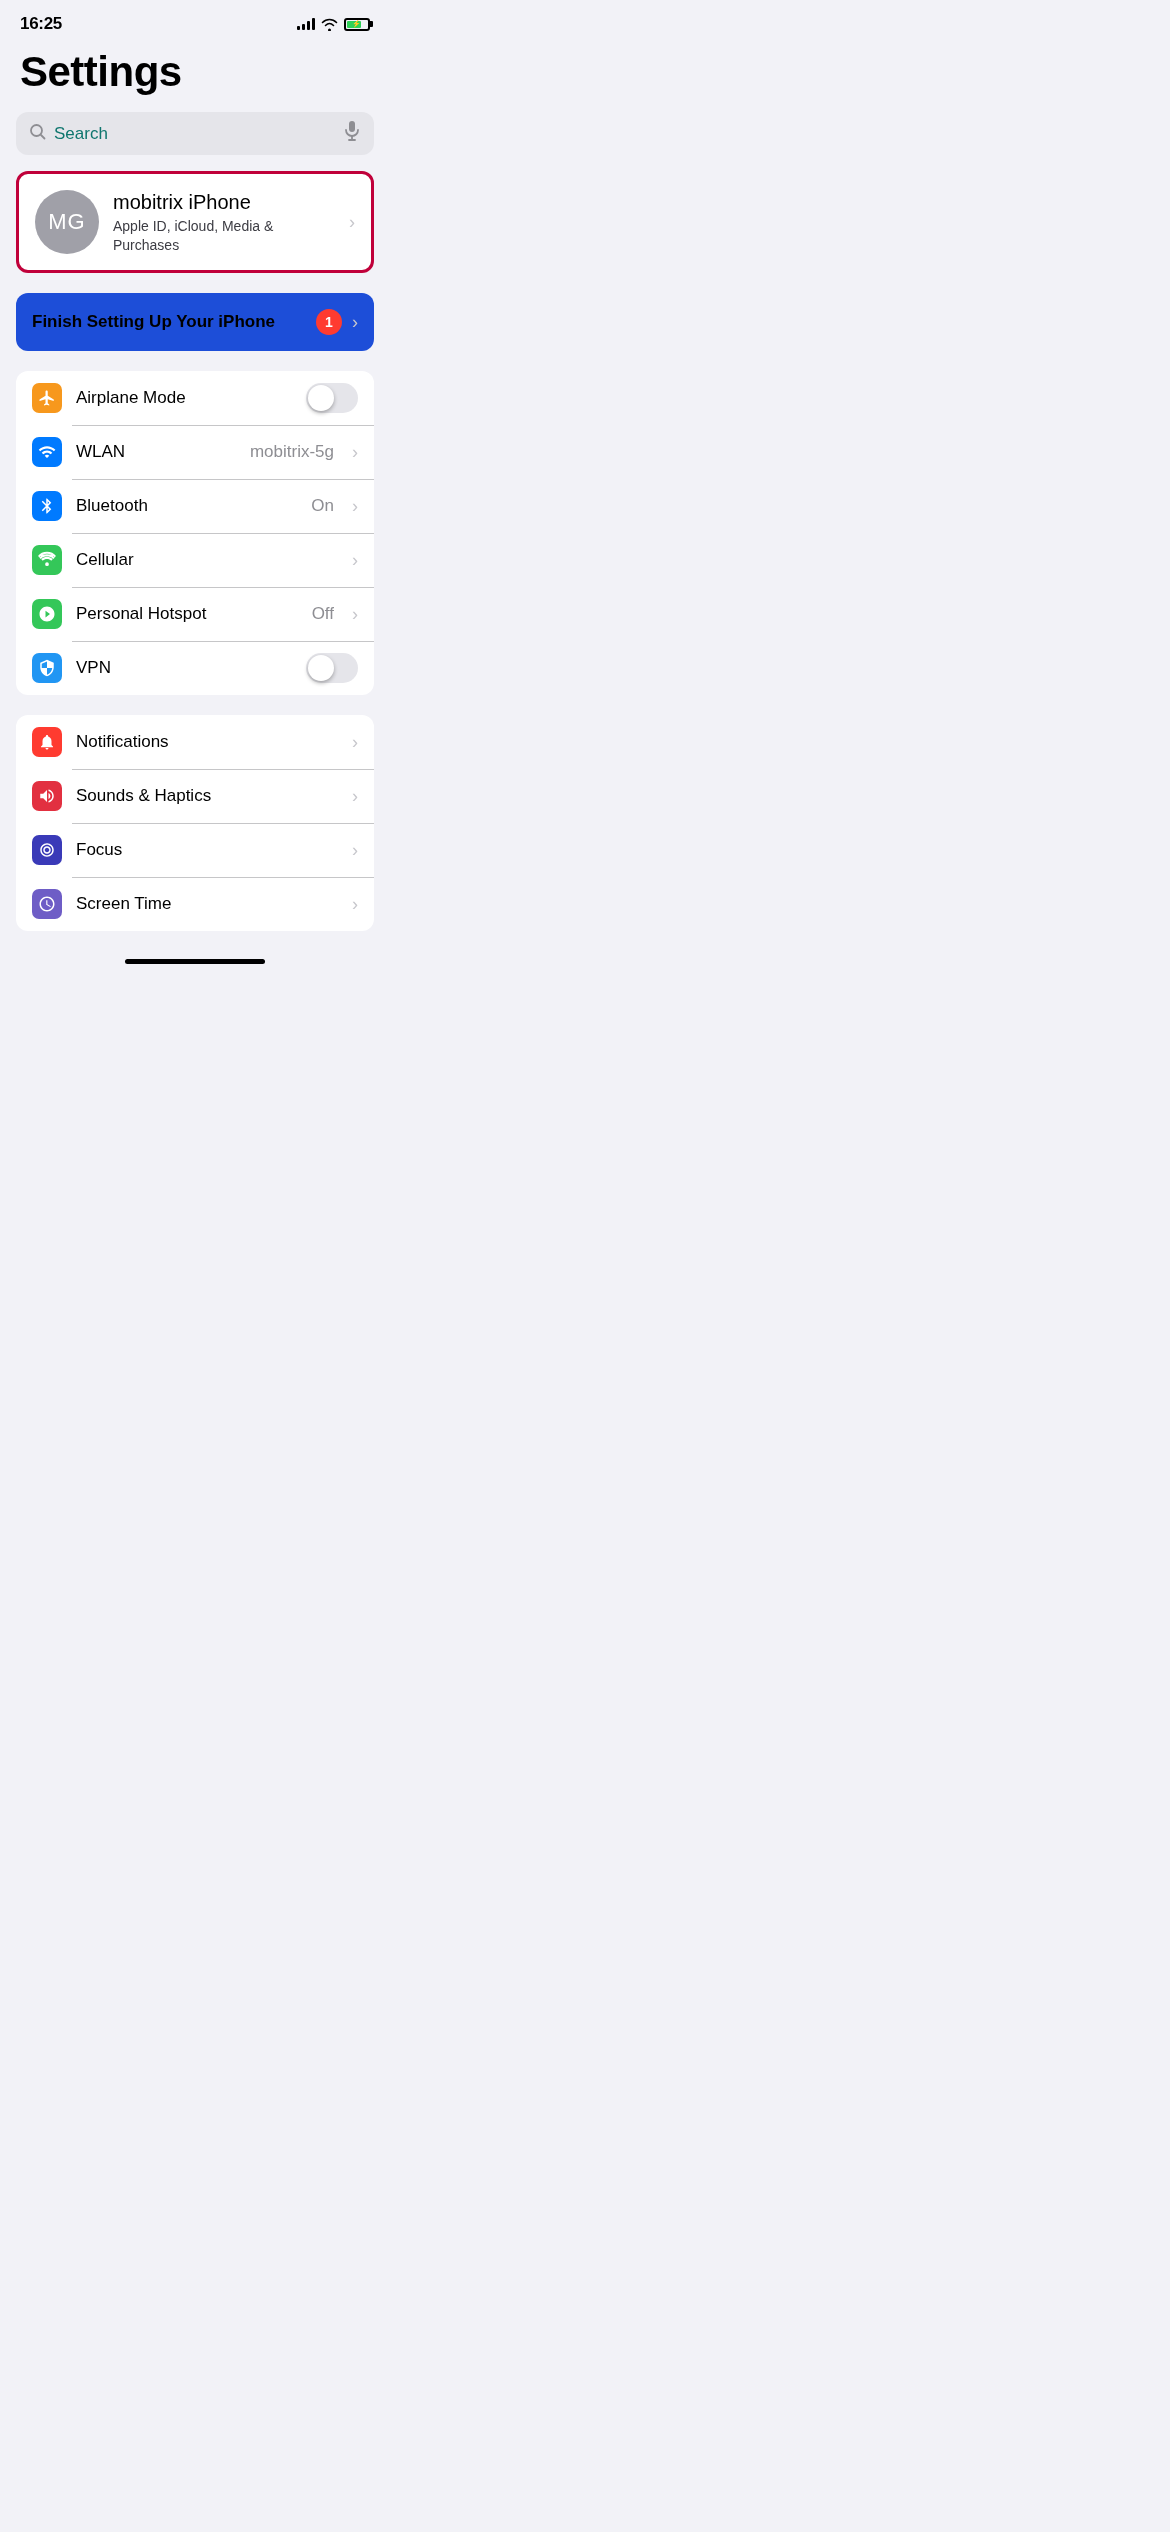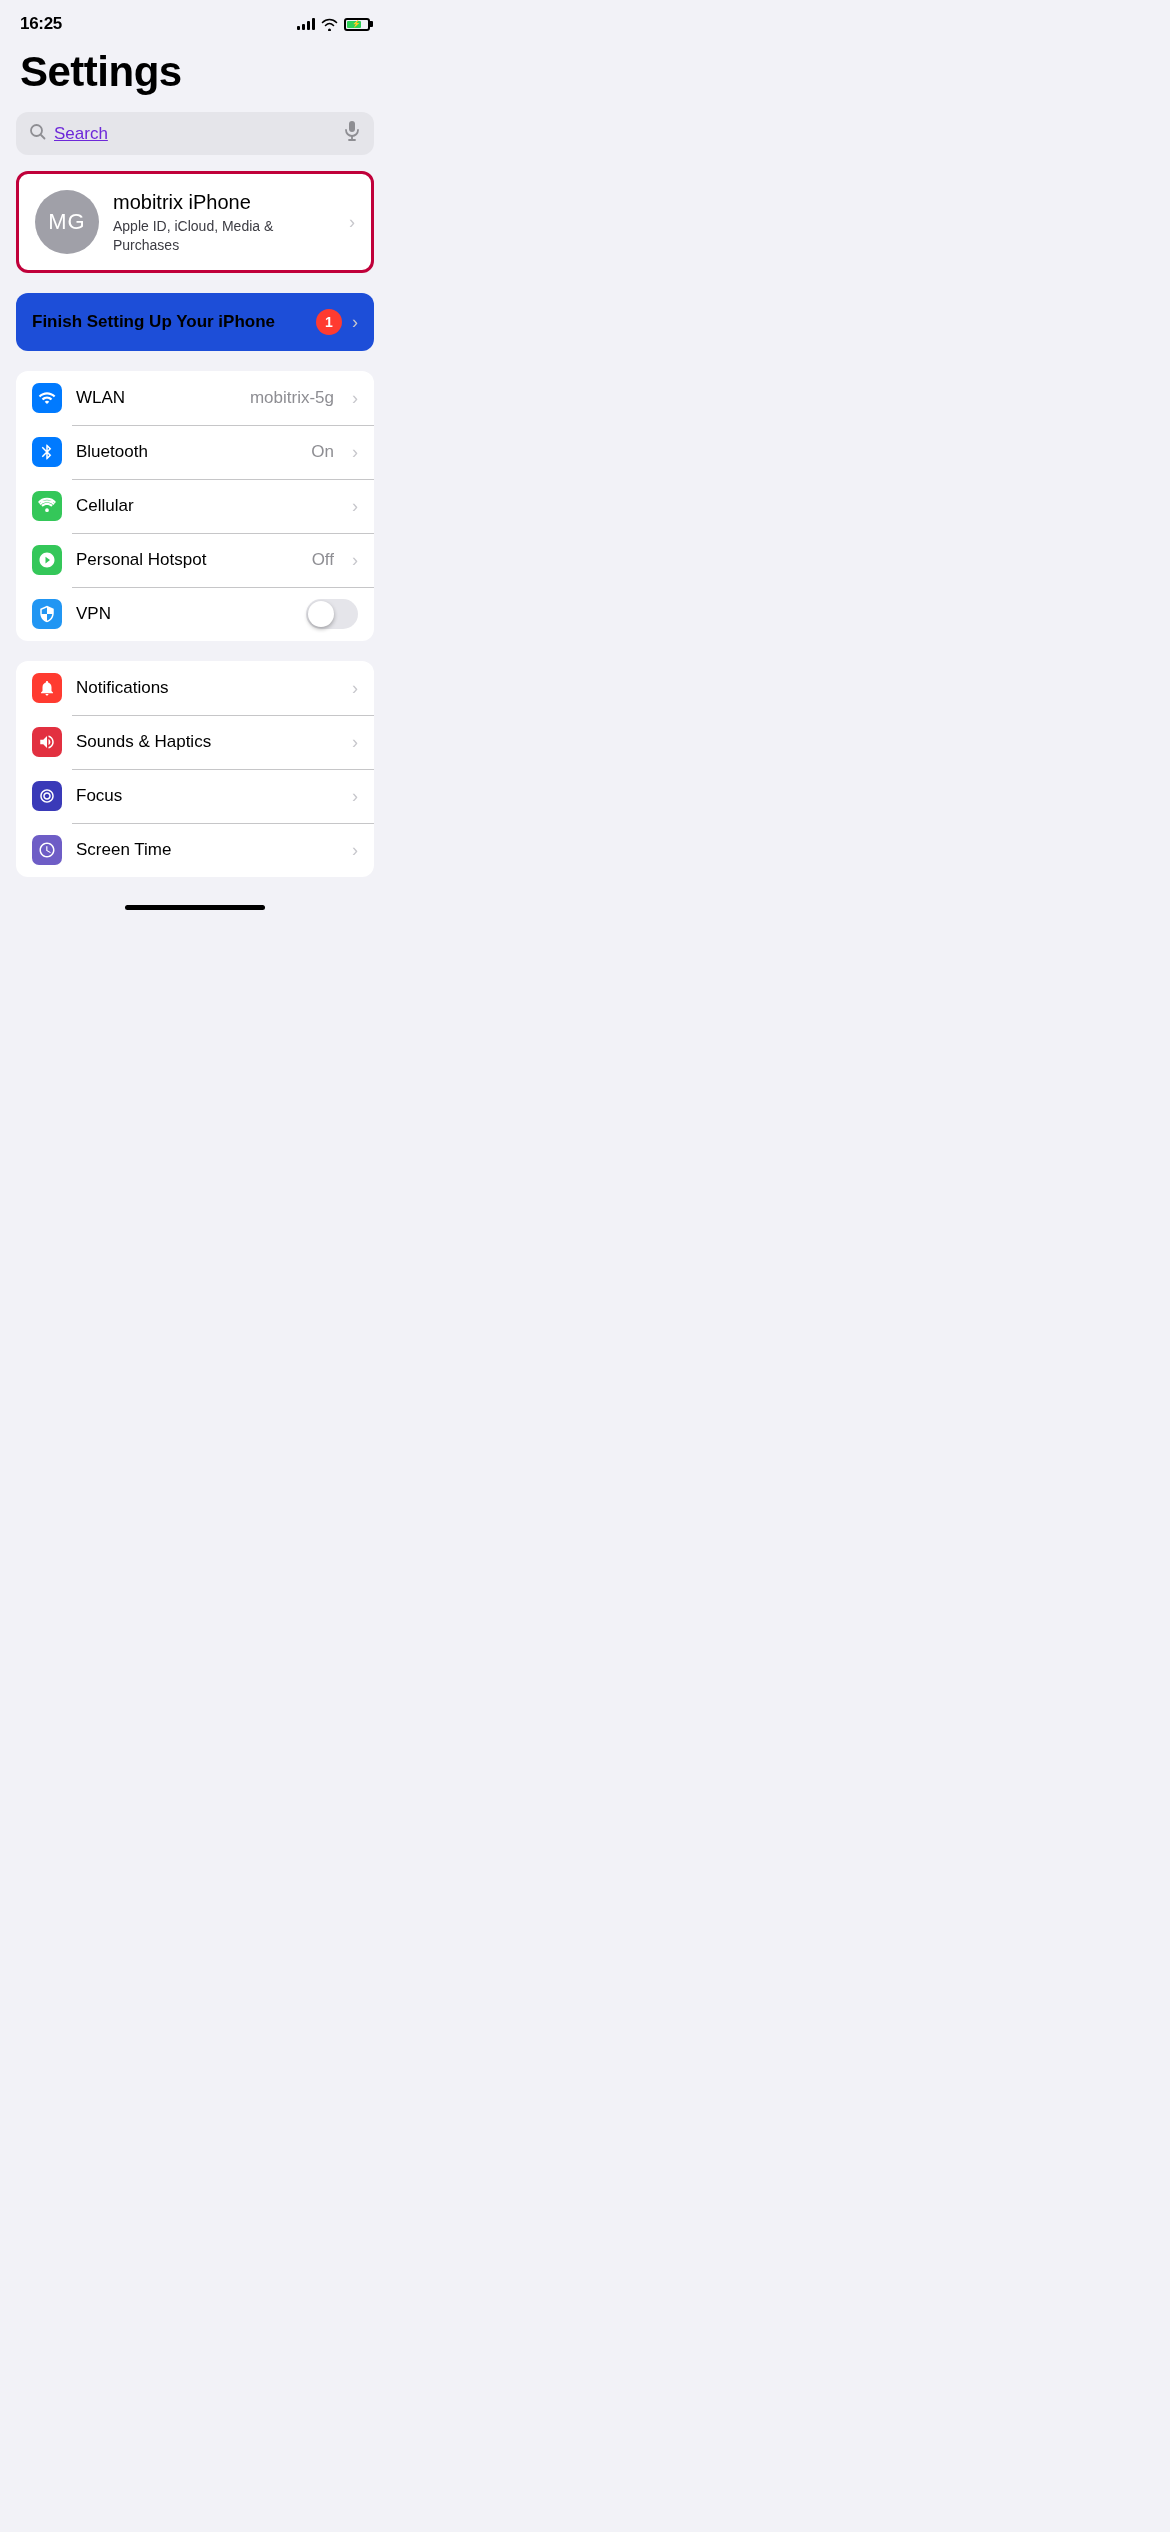--- a/index.html
+++ b/index.html
@@ -112,22 +112,21 @@
       padding: 9px 14px;
       gap: 8px;
     }
     .search-icon-wrap {
       color: #8e8e93;
       font-size: 16px;
     }
     .search-input-text {
       flex: 1;
       font-size: 17px;
-      color: #6d28d9;
-      text-decoration: underline;
+      color: #0f766e;
     }
     .mic-icon {
       color: #8e8e93;
       font-size: 17px;
     }
 
     
     .apple-id-section {
       margin: 0 16px 20px 16px;
       background: #fff;
@@ -370,20 +369,31 @@
 <div class="setup-section">
   <div class="setup-row">
     <span class="setup-label">Finish Setting Up Your iPhone</span>
     <div class="badge">1</div>
     <span class="chevron">›</span>
   </div>
 </div>
 
 <div class="settings-group">
 
+  <div class="settings-row">
+    <div class="setting-icon icon-orange">
+      <svg viewBox="0 0 24 24">
+          <path d="M21 16v-2l-8-5V3.5c0-.83-.67-1.5-1.5-1.5S10 2.67 10 3.5V9l-8 5v2l8-2.5V19l-2 1.5V22l3.5-1 3.5 1v-1.5L13 19v-5.5l8 2.5z"></path>
+        </svg>
+    </div>
+    <span class="setting-label">Airplane Mode</span>
+    <div class="toggle">
+      <div class="toggle-knob"></div>
+    </div>
+  </div>
 
   <div class="settings-row">
     <div class="setting-icon icon-blue">
       <svg viewBox="0 0 24 24">
           <path d="M1 9l2 2c5.03-5.03 13.17-5.03 18.2 0l2-2C16.93 2.7 7.08 2.7 1 9zm8 8l3 3 3-3c-1.65-1.66-4.34-1.66-6 0zm-4-4l2 2c2.76-2.76 7.24-2.76 10 0l2-2C15.14 9.14 8.87 9.14 5 13z"></path>
         </svg>
     </div>
     <span class="setting-label">WLAN</span>
     <span class="setting-value">mobitrix-5g</span>
     <span class="chevron">›</span>

